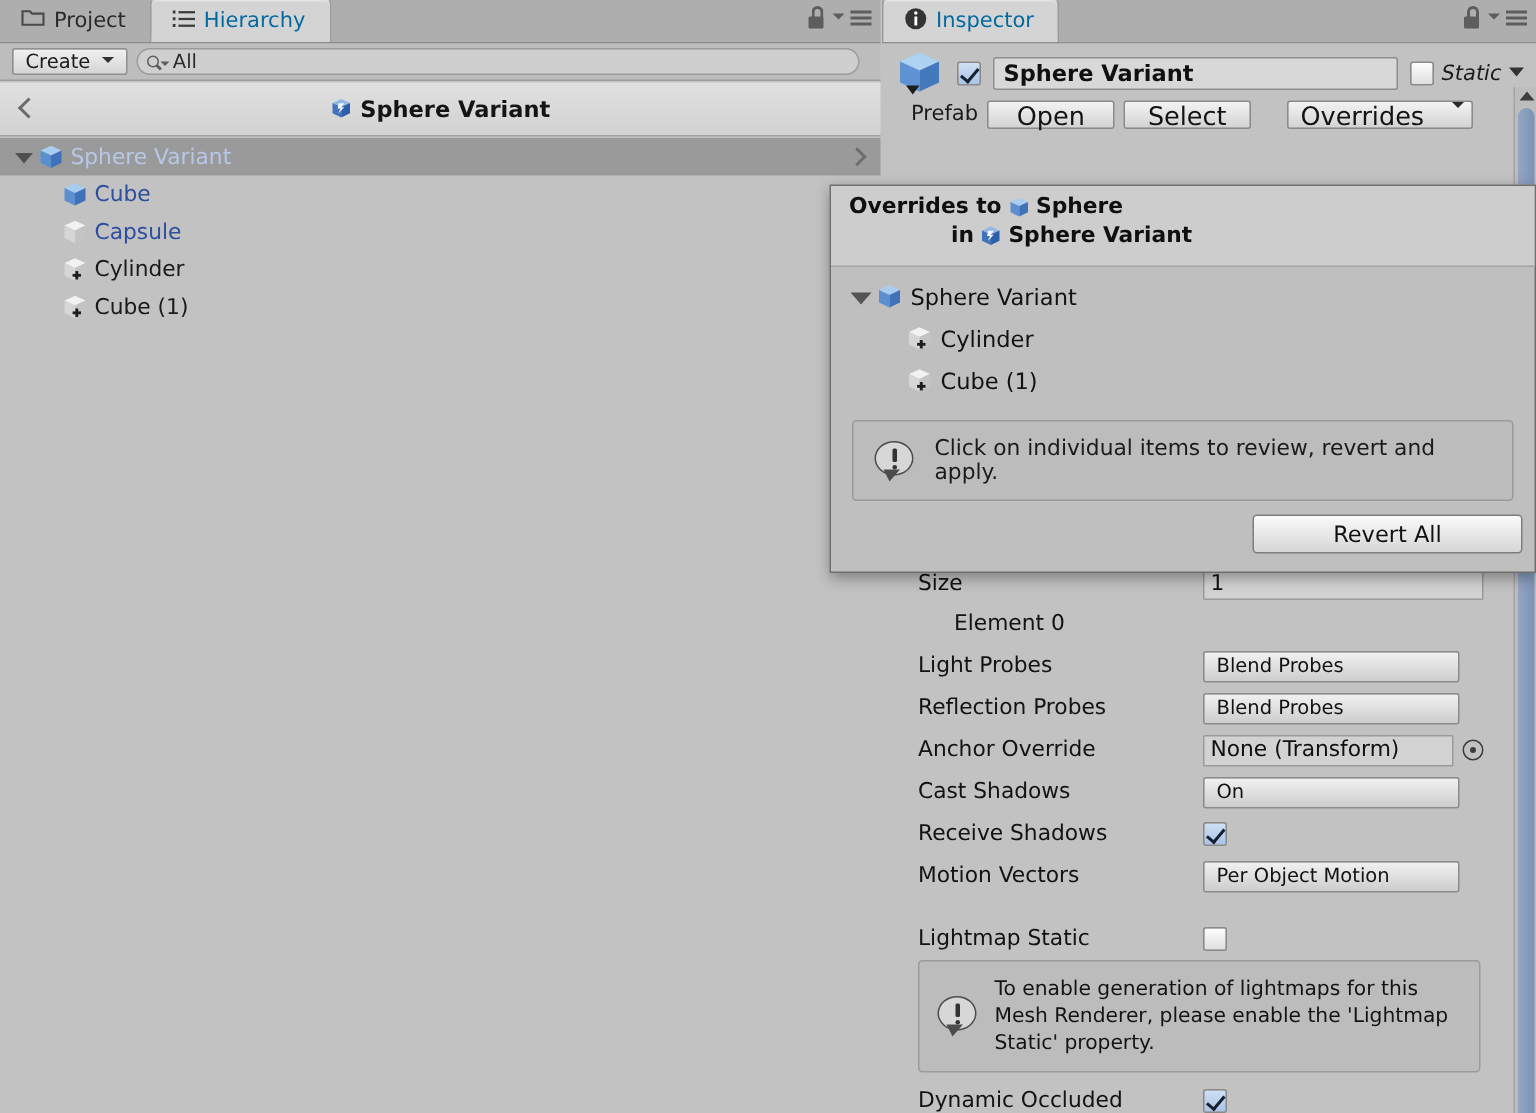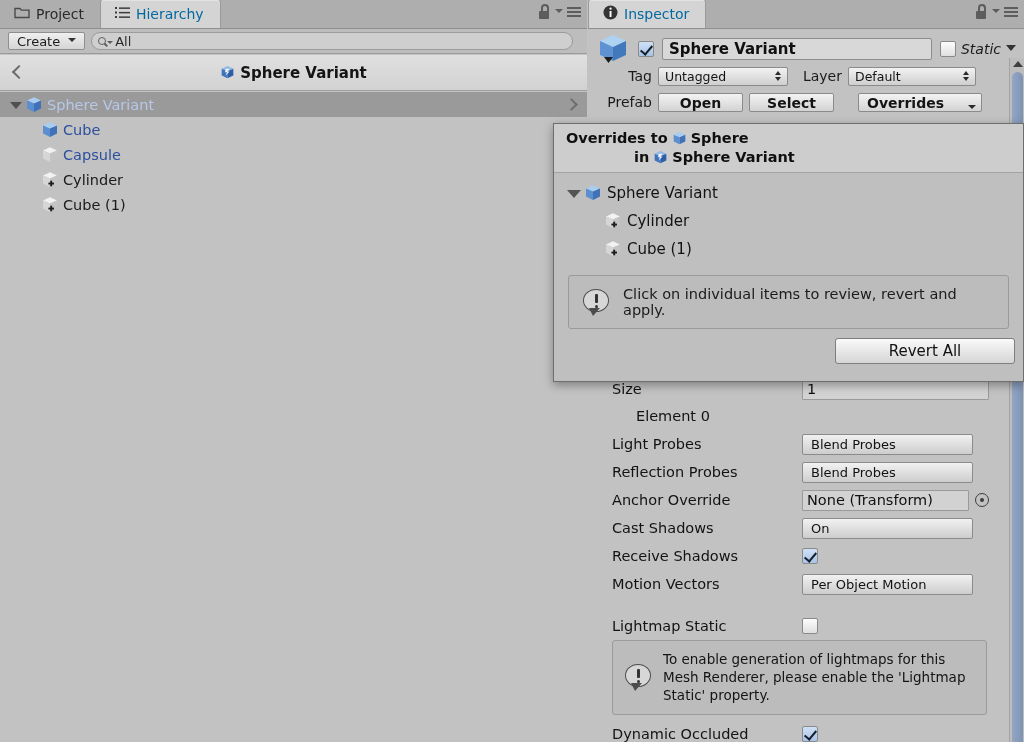--- a/index.html
+++ b/index.html
@@ -190,22 +190,22 @@
   }
   .popupfield .updown::before, .popupfield .updown::after {
     content: ""; position: absolute; left: 1px;
     border-left: 3.5px solid transparent; border-right: 3.5px solid transparent;
   }
   .popupfield .updown::before { top: 2px; border-bottom: 4px solid #2a2a2a; }
   .popupfield .updown::after { bottom: 2px; border-top: 4px solid #2a2a2a; }
   .btn {
     height: 19px; background: linear-gradient(#f3f3f3, #d3d3d3);
     border: 1px solid #8b8b8b; border-radius: 2px;
-    display: flex; align-items: flex-end; justify-content: center;
-    font-size: 14px; color: #141414; padding: 0 8px; font-weight: bold;
+    display: flex; align-items: flex-start; justify-content: center;
+    font-size: 17px; color: #141414; padding: 0 8px;
   }
   .btn.drop { justify-content: space-between; padding: 0 5px 0 8px; }
   .btn.drop .ico-caret-sm { border-top-color: #2a2a2a; }
 
   
   .prow { display: flex; align-items: center; height: 28px; padding-left: 24px; }
   .prow .plabel { width: 190px; font-size: 14.5px; color: #131313; }
   .prow .pctl { flex: 1; display: flex; align-items: center; gap: 6px; padding-right: 20px; }
   .objfield {
     flex: 1; height: 21px; background: #d2d2d2;
@@ -278,21 +278,21 @@
   }
 
   
   #ovr {
     position: absolute; left: 553px; top: 123px; width: 471px; height: 259px;
     background: #bfbfbf; border: 1px solid #6e6e6e;
     box-shadow: 0 3px 9px rgba(0,0,0,0.35);
     z-index: 40;
   }
   .ovr-head {
-    background: #cdcdcd; border-bottom: 1px solid #a3a3a3; padding: 6px 0 7px 0;
+    background: #cdcdcd; border-bottom: 1px solid #a3a3a3; padding: 6px 0 12px 0;
   }
   .ovr-head .l1, .ovr-head .l2 {
     display: flex; align-items: center; gap: 4px;
     font-size: 14.5px; font-weight: bold; color: #0f0f0f;
   }
   .ovr-head .l1 { padding-left: 12px; }
   .ovr-head .l2 { padding-left: 80px; margin-top: 3px; }
   .ovr-tree { padding: 6px 0 2px 0; }
   .ovr-row { height: 28px; display: flex; align-items: center; padding-left: 12px; }
   .ovr-row .tw { width: 18px; height: 16px; position: relative; flex: none; }
@@ -502,32 +502,20 @@
           <span class="namefield">
             <span>Sphere Variant</span>
           </span>
           <span class="static-grp">
             <span class="cbx"></span>
             <span>Static</span>
             <span class="ico-caret-sm"></span>
           </span>
         </div>
 
-        <div class="ihead-row">
-          <span class="lbl-r" style="width:56px">Tag</span>
-          <span class="popupfield" style="width:130px">
-            <span>Untagged</span>
-            <span class="updown"></span>
-          </span>
-          <span class="lbl-r" style="width:48px">Layer</span>
-          <span class="popupfield" style="width:128px">
-            <span>Default</span>
-            <span class="updown"></span>
-          </span>
-        </div>
 
         <div class="ihead-row">
           <span class="lbl-r" style="width:56px">Prefab</span>
           <span class="btn" style="width:85px">
             <span>Open</span>
           </span>
           <span class="btn" style="width:85px">
             <span>Select</span>
           </span>
           <span class="btn drop" style="width:124px;margin-left:18px">

